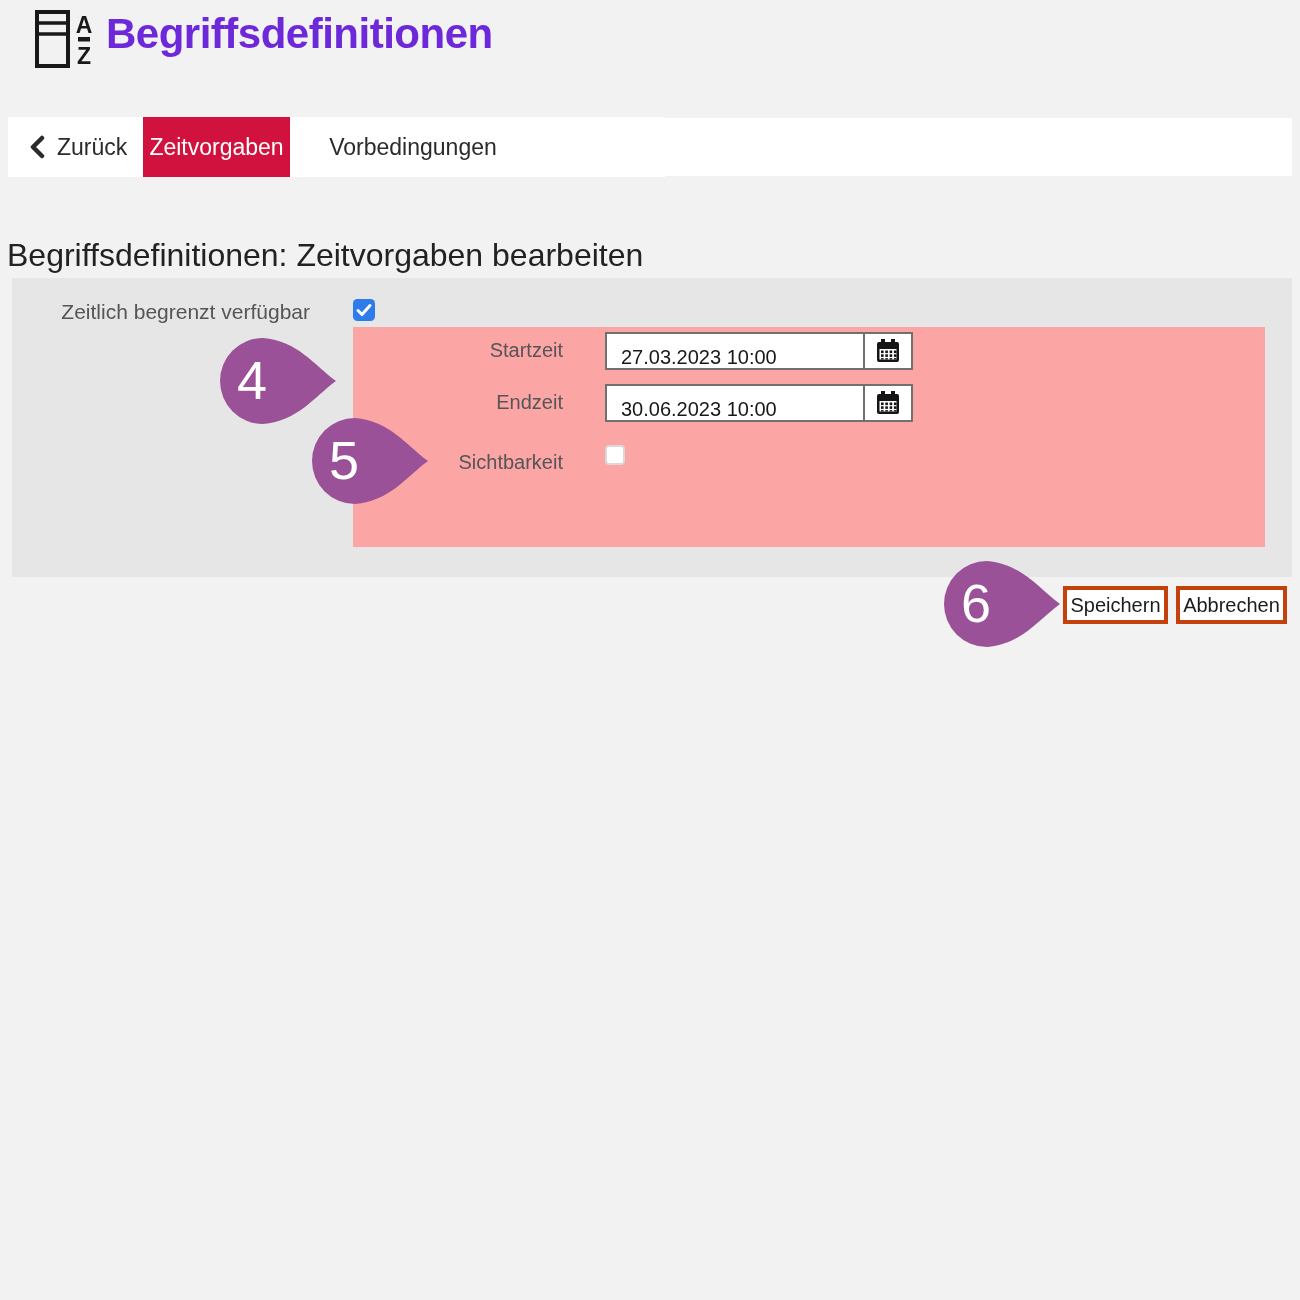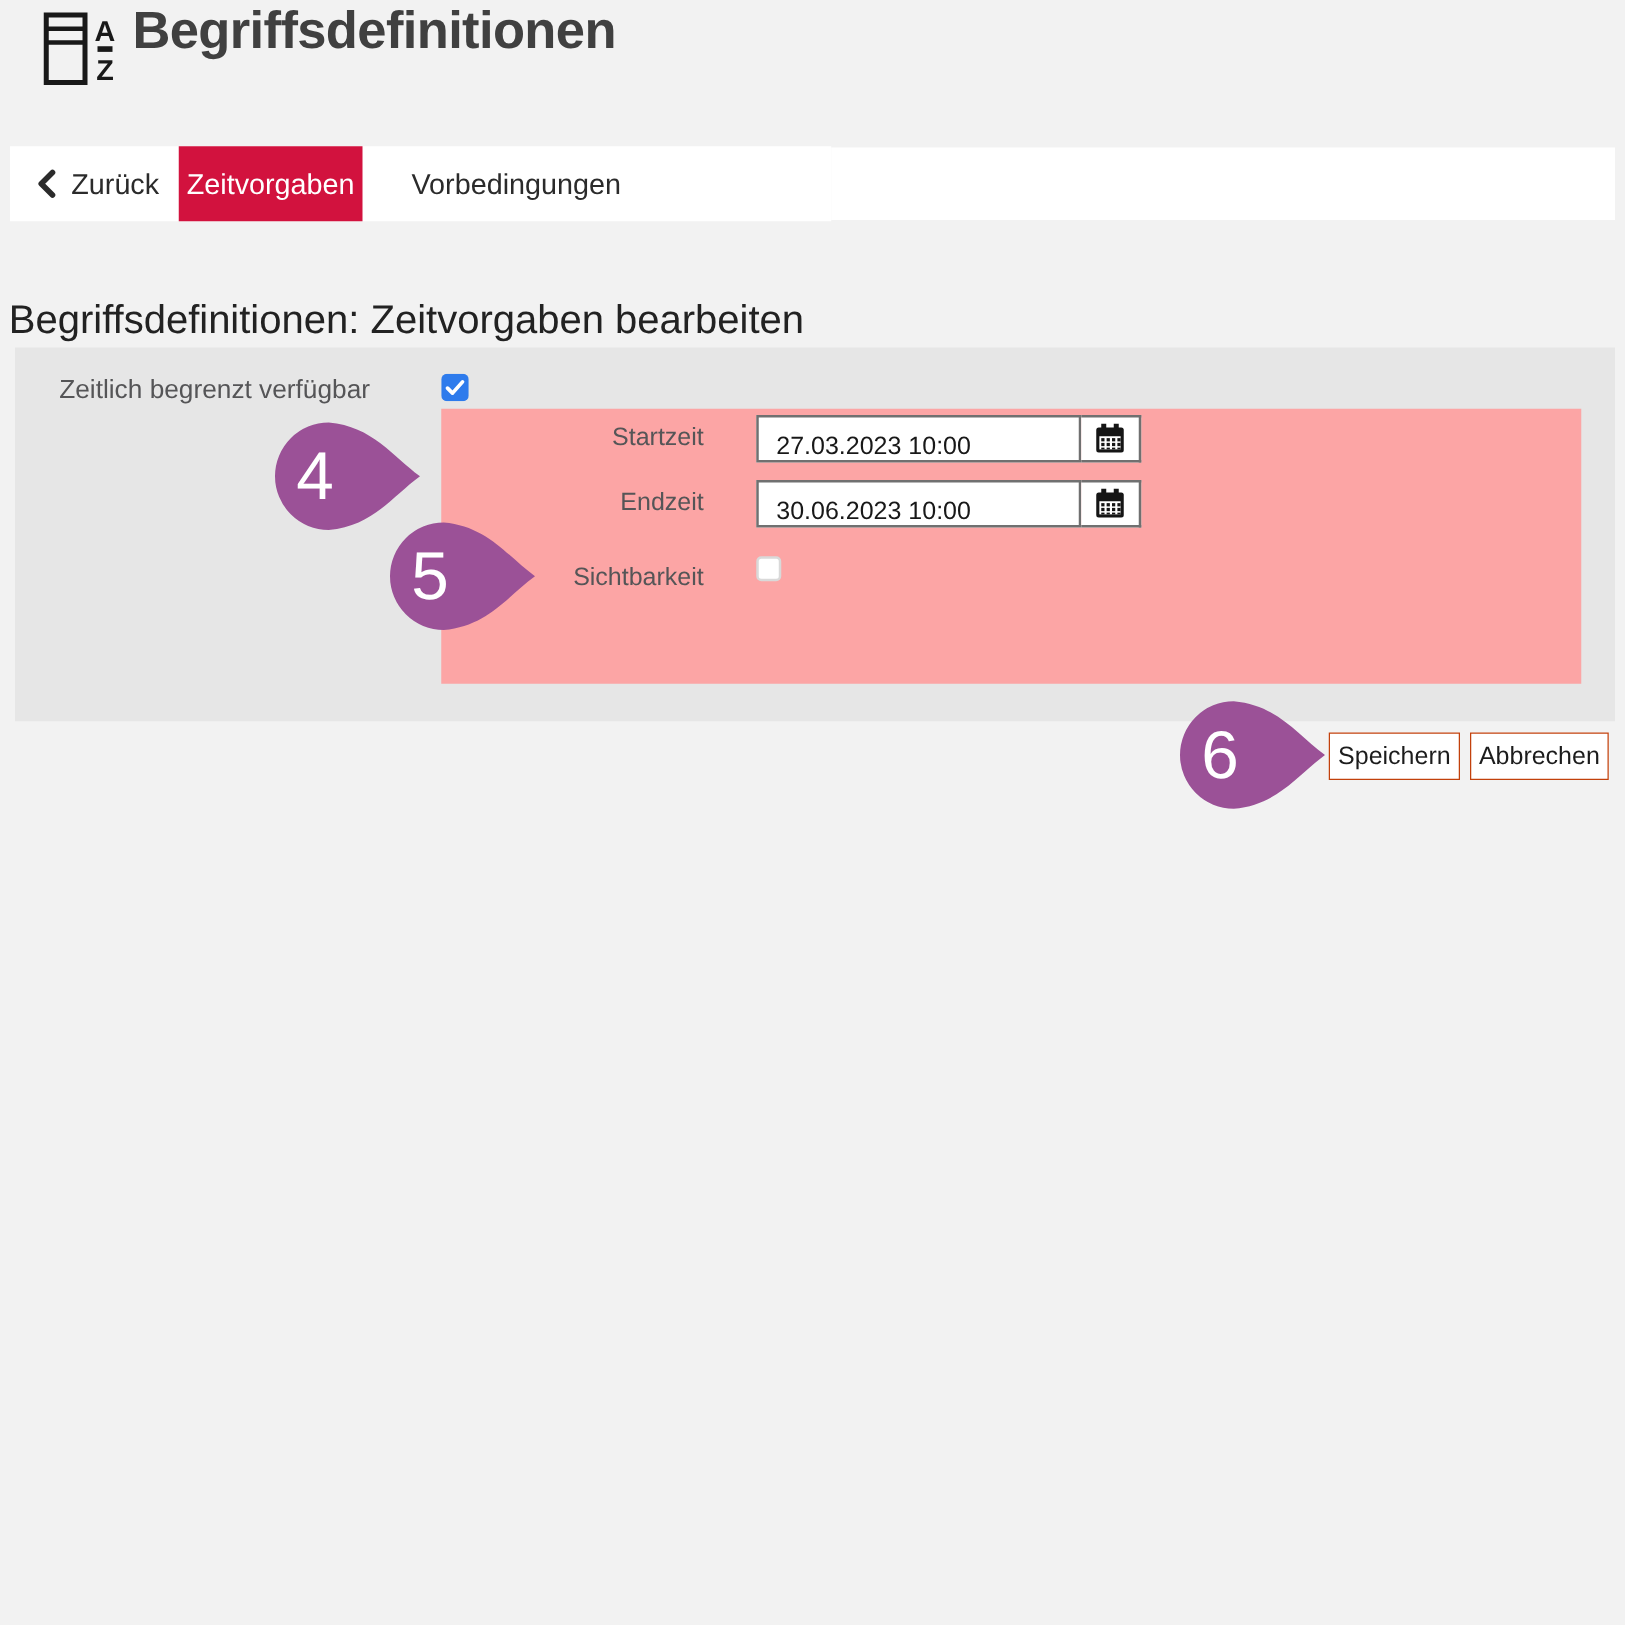--- a/index.html
+++ b/index.html
@@ -8,22 +8,22 @@
     background:#f2f2f2;
     font-family:"Liberation Sans","DejaVu Sans",sans-serif;
     color:#1e1e1e;
     position:relative;
     overflow:hidden;
   }
   .abs{position:absolute;}
 
   
   .app-header-title{
-    left:106px;top:0;
-    font-size:42px;font-weight:bold;color:#404040;
+    left:106px;top:10px;
+    font-size:42px;font-weight:bold;color:#6d28d9;
     letter-spacing:-0.5px;
   }
 
   
   .tabbar-left{left:8px;top:117px;width:657px;height:60px;background:#ffffff;}
   .tabbar-right{left:665px;top:118px;width:627px;height:58px;background:#ffffff;}
   .back-tab{
     left:28px;top:117px;height:60px;
     display:flex;align-items:center;gap:9px;
     font-size:23px;color:#2b2b2b;cursor:pointer;
@@ -85,21 +85,21 @@
     box-sizing:border-box;cursor:pointer;
   }
   .help-text{
     position:absolute;left:252px;top:149px;
     font-size:20.5px;line-height:29px;color:#1c1c1c;
   }
 
   
   .btn{
     position:absolute;height:38px;top:586px;
-    background:#ffffff;border:1px solid #c2410c;
+    background:#ffffff;border:4px solid #c2410c;
     box-sizing:border-box;
     display:flex;align-items:center;justify-content:center;
     font-size:20px;color:#1c1c1c;cursor:pointer;
     font-family:"Liberation Sans","DejaVu Sans",sans-serif;
   }
   .btn-save{left:1063px;width:105px;}
   .btn-cancel{left:1176px;width:111px;}
 
   
   .balloon{position:absolute;width:134px;height:90px;}
@@ -139,21 +139,21 @@
 </div>
 
 <div class="abs tab-plain">
   <span>Vorbedingungen</span>
 </div>
 
 <div class="abs section-title">Begriffsdefinitionen: Zeitvorgaben bearbeiten</div>
 
 <div class="abs form-outer">
 
-  <div class="abs avail-label" style="left:4px;top:22px;">Zeitlich begrenzt verfügbar</div>
+  <div class="abs avail-label" style="left:18px;top:22px;">Zeitlich begrenzt verfügbar</div>
 
   <svg class="abs" style="left:341px;top:21px;" width="22" height="22" viewBox="0 0 22 22">
     <rect x="0" y="0" width="22" height="22" rx="4.5" fill="#2e7bec"></rect>
     <path d="M5,11.5 L9,15.5 L17,6.5" fill="none" stroke="#ffffff" stroke-width="3" stroke-linecap="round" stroke-linejoin="round"></path>
   </svg>
 
   <div class="abs form-inner" style="left:341px;top:49px;">
 
     <div class="field-label" style="left:0;top:12px;">Startzeit</div>
     <input class="date-input inp-start" style="top: 5px;" type="text" value="27.03.2023 10:00">

